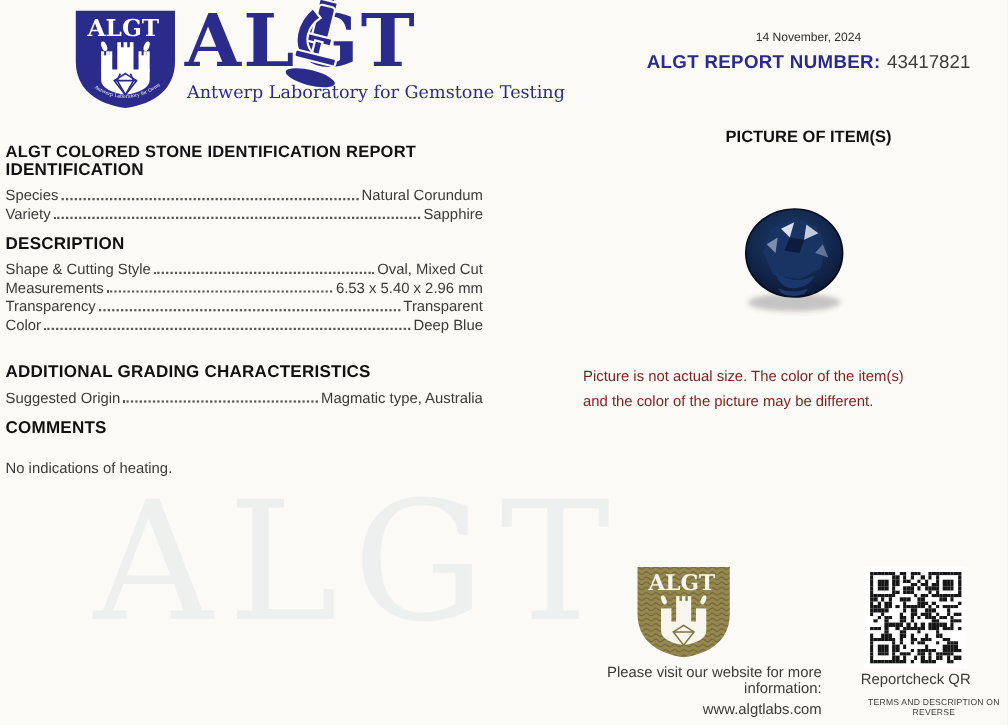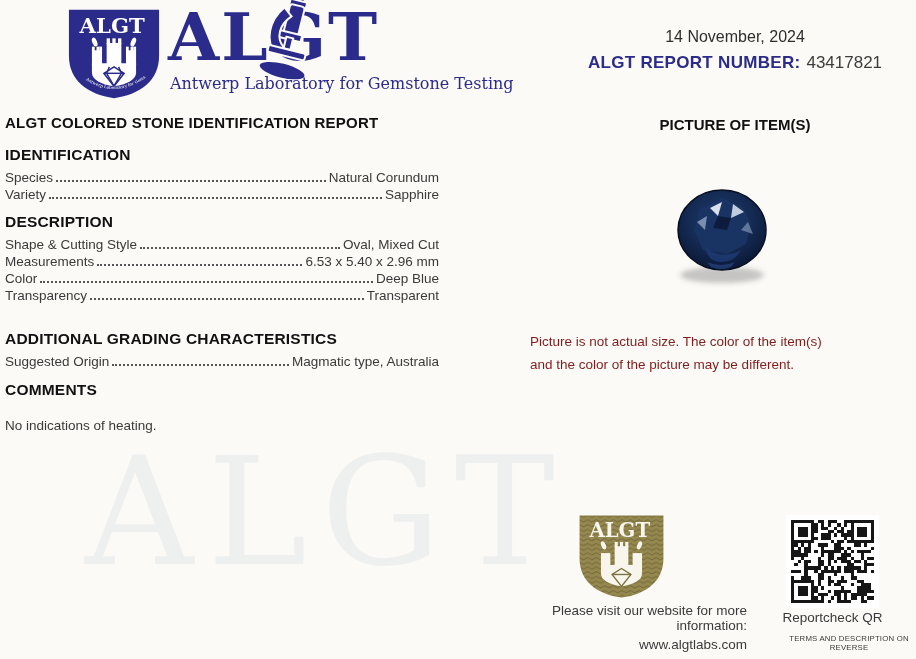--- a/index.html
+++ b/index.html
@@ -29,28 +29,28 @@
   .logotype .micro {
     position:absolute; left:-6px; top:-16px; width:56px; height:94px;
     transform:rotate(14deg);
   }
   .tagline {
     position:absolute; left:170px; top:74px;
     font-family:"DejaVu Serif", serif; font-size:16px; color:#2b2b8c;
   }
 
   .head-right { position:absolute; left:555px; top:28px; width:360px; text-align:center; }
-  .date-line { font-size:16px; color:#2e2e2e; }
+  .date-line { font-size:11px; color:#2e2e2e; }
   .report-line { margin-top:7px; font-size:17px; }
   .report-label { color:#2b2b8c; font-weight:bold; letter-spacing:0.3px; }
   .report-number { color:#3d3d3d; margin-left:6px; }
 
   
   .report-title {
-    position:absolute; left:5px; top:114px;
+    position:absolute; left:5px; top:130px;
     font-size:15px; font-weight:bold; color:#111; letter-spacing:0.2px;
   }
   .picture-title {
     position:absolute; left:555px; top:116px; width:360px; text-align:center;
     font-size:15px; font-weight:bold; color:#111;
   }
 
   
   .sec { position:absolute; left:5px; width:434px; }
   .sec h2 { font-size:15.5px; font-weight:bold; color:#111; letter-spacing:0.2px; margin-bottom:4px; }
@@ -169,28 +169,28 @@
       <span class="lbl">Shape &amp; Cutting Style</span>
         <span class="dots"></span>
         <span class="val">Oval, Mixed Cut</span>
     </div>
     <div class="row">
       <span class="lbl">Measurements</span>
         <span class="dots"></span>
         <span class="val">6.53 x 5.40 x 2.96 mm</span>
     </div>
     <div class="row">
+      <span class="lbl">Transparency</span>
+        <span class="dots"></span>
+        <span class="val">Transparent</span>
+    </div>
+    <div class="row">
       <span class="lbl">Color</span>
         <span class="dots"></span>
         <span class="val">Deep Blue</span>
-    </div>
-    <div class="row">
-      <span class="lbl">Transparency</span>
-        <span class="dots"></span>
-        <span class="val">Transparent</span>
     </div>
   </div>
 
   <div class="sec" style="top:330px">
     <h2>ADDITIONAL GRADING CHARACTERISTICS</h2>
     <div class="row">
       <span class="lbl">Suggested Origin</span>
         <span class="dots"></span>
         <span class="val">Magmatic type, Australia</span>
     </div>

